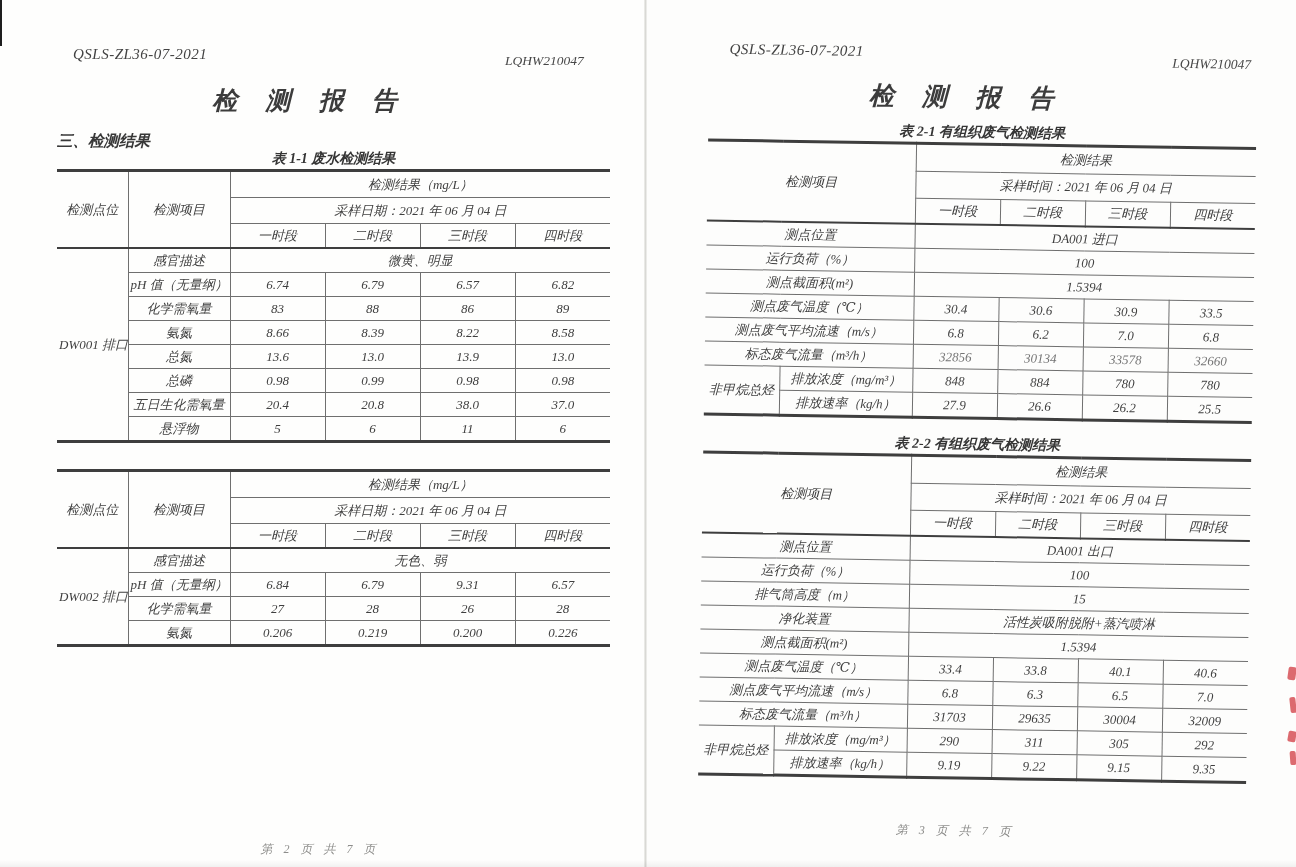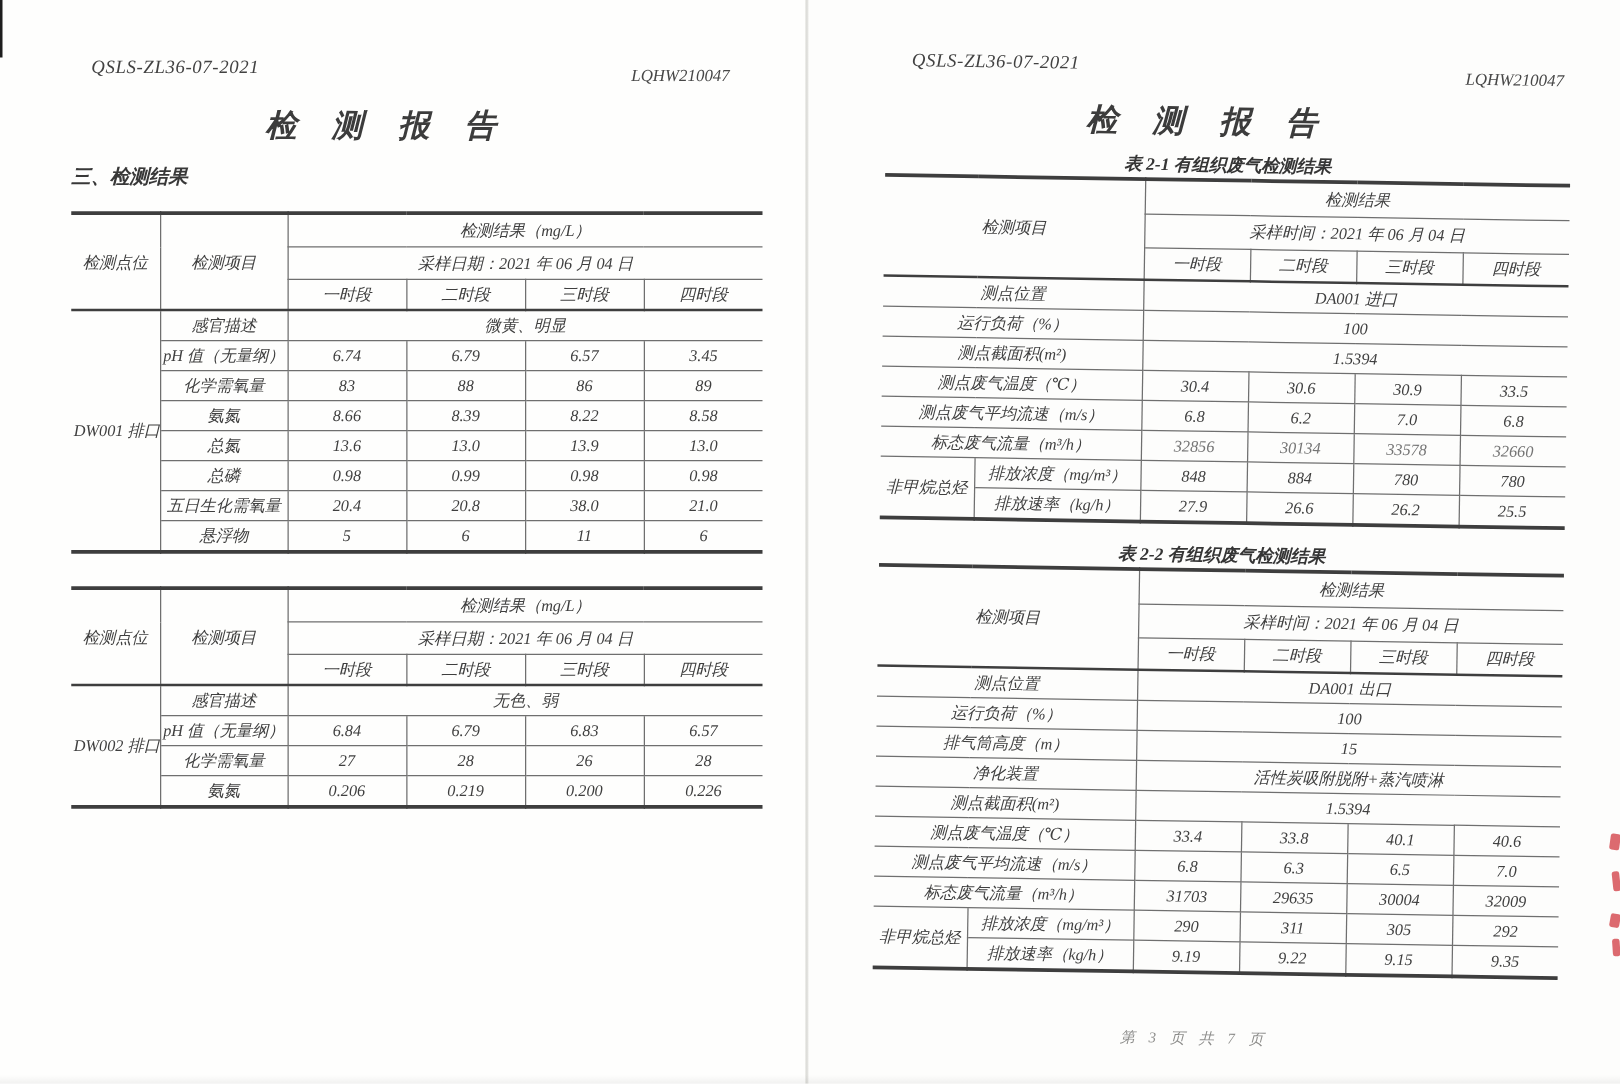--- a/index.html
+++ b/index.html
@@ -55,20 +55,21 @@
 <body>
 
 <div class="canvas">
 
   <div class="page page-left">
     <span class="doc-code" style="left:73px;top:46px;">QSLS-ZL36-07-2021</span>
     <span class="report-no" style="left:505px;top:53px;">LQHW210047</span>
     <div class="report-title" style="top:84px;">检 测 报 告</div>
     <div class="section-heading" style="left:57px;top:131px;">三、检测结果</div>
 
+    <div class="tbl-caption" style="left:57px;top:150px;width:553px;">表 1-1 废水检测结果</div>
     <table class="wtable" style="left:57px;top:169px;">
       <colgroup>
           <col style="width:71px">
           <col style="width:102px">
           <col style="width:95px">
           <col style="width:95px">
           <col style="width:95px">
           <col style="width:95px">
         </colgroup>
       <thead>
@@ -91,21 +92,21 @@
           <tr>
             <td rowspan="8">DW001 排口</td>
             <td>感官描述</td>
             <td colspan="4">微黄、明显</td>
           </tr>
           <tr>
             <td>pH 值（无量纲）</td>
             <td>6.74</td>
             <td>6.79</td>
             <td>6.57</td>
-            <td>3.45</td>
+            <td>6.82</td>
           </tr>
           <tr>
             <td>化学需氧量</td>
             <td>83</td>
             <td>88</td>
             <td>86</td>
             <td>89</td>
           </tr>
           <tr>
             <td>氨氮</td>
@@ -126,21 +127,21 @@
             <td>0.98</td>
             <td>0.99</td>
             <td>0.98</td>
             <td>0.98</td>
           </tr>
           <tr>
             <td>五日生化需氧量</td>
             <td>20.4</td>
             <td>20.8</td>
             <td>38.0</td>
-            <td>21.0</td>
+            <td>37.0</td>
           </tr>
           <tr>
             <td>悬浮物</td>
             <td>5</td>
             <td>6</td>
             <td>11</td>
             <td>6</td>
           </tr>
         </tbody>
     </table>
@@ -173,40 +174,41 @@
       <tbody>
           <tr>
             <td rowspan="4">DW002 排口</td>
             <td>感官描述</td>
             <td colspan="4">无色、弱</td>
           </tr>
           <tr>
             <td>pH 值（无量纲）</td>
             <td>6.84</td>
             <td>6.79</td>
-            <td>6.83</td>
+            <td>9.31</td>
             <td>6.57</td>
           </tr>
           <tr>
             <td>化学需氧量</td>
             <td>27</td>
             <td>28</td>
             <td>26</td>
             <td>28</td>
           </tr>
           <tr>
             <td>氨氮</td>
             <td>0.206</td>
             <td>0.219</td>
             <td>0.200</td>
             <td>0.226</td>
           </tr>
         </tbody>
     </table>
 
+    <div class="page-footer" style="left:40px;top:841px;width:560px;">第 2 页 共 7 页</div>
   </div>
 
   <div class="page page-right">
     <div class="tilt">
       <span class="doc-code" style="left:82px;top:40px;">QSLS-ZL36-07-2021</span>
       <span class="report-no" style="left:525px;top:48px;">LQHW210047</span>
       <div class="report-title" style="top:76px;left:10px;">检 测 报 告</div>
 
       <div class="tbl-caption" style="left:62px;top:119px;width:548px;">表 2-1  有组织废气检测结果</div>
       <table class="gtable" style="left:62px;top:138px;">

